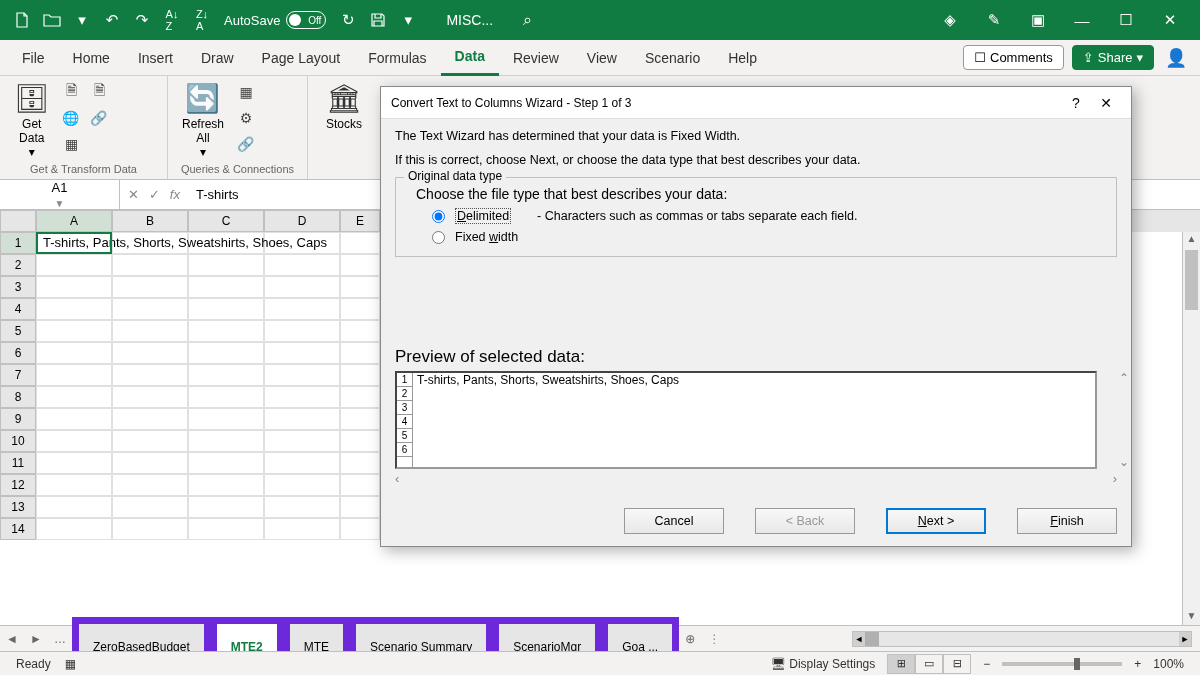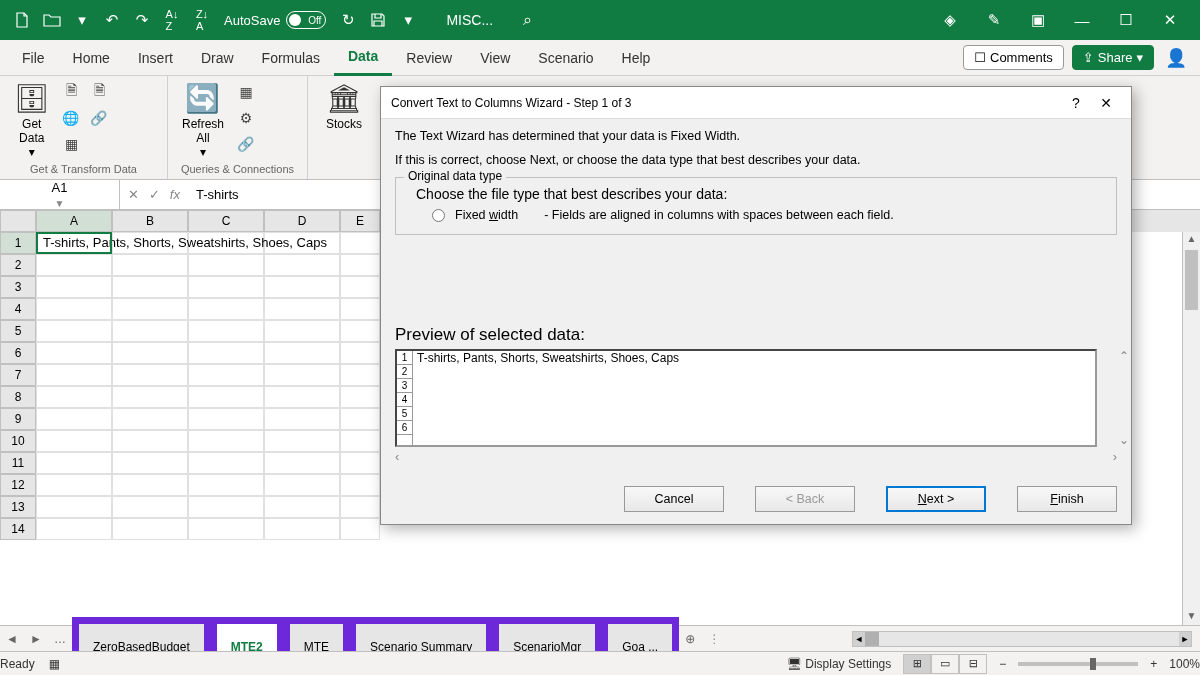--- a/index.html
+++ b/index.html
@@ -63,21 +63,21 @@
 .sheet-tabs .navbtn { width: 24px; text-align: center; color: #666; cursor: pointer; }
 .sheet-tab { padding: 16px 14px; border: 7px solid #6d28d9; background: #e6e6e6; cursor: pointer; margin-right: -1px; margin-top: 16px; }
 .sheet-tab.active { background: #fff; border-bottom: 2px solid #107c41; font-weight: 600; color: #107c41; }
 .hscroll { margin-left: 8px; flex: 0 0 340px; height: 16px; background: #e6e6e6; border: 1px solid #c0c0c0; margin-right: 8px; position: relative; margin-left: auto; }
 .hscroll .thumb { position: absolute; left: 12px; top: 0; bottom: 0; width: 14px; background: #b0b0b0; }
 .hscroll .arr { position: absolute; top: 0; bottom: 0; width: 12px; background: #d0d0d0; font-size: 9px; text-align: center; line-height: 14px; }
 .hscroll .arr.l { left: 0; }
 .hscroll .arr.r { right: 0; }
 
 
-.status-bar { position: absolute; bottom: 0; left: 0; right: 0; height: 24px; background: #f3f2f1; display: flex; align-items: center; font-size: 12px; color: #333; padding: 0 0; border-top: 1px solid #c0c0c0; }
+.status-bar { position: absolute; bottom: 0; left: 0; right: 0; height: 24px; background: #f3f2f1; display: flex; align-items: center; font-size: 12px; color: #333; padding: 0 16px; border-top: 1px solid #c0c0c0; }
 .status-bar .right { margin-left: auto; display: flex; align-items: center; gap: 12px; }
 .view-btns { display: flex; gap: 0; }
 .view-btn { width: 28px; height: 20px; border: 1px solid #c0c0c0; display: flex; align-items: center; justify-content: center; font-size: 11px; }
 .view-btn.active { background: #d0d0d0; }
 .zoom-slider { width: 120px; height: 4px; background: #c0c0c0; position: relative; }
 .zoom-slider .thumb { position: absolute; left: 60%; top: -4px; width: 6px; height: 12px; background: #666; }
 
 
 .dialog { position: absolute; top: 86px; left: 380px; width: 752px; background: #f0f0f0; border: 1px solid #888; box-shadow: 4px 4px 14px rgba(0,0,0,0.3); font-size: 13px; }
 .dialog-title { height: 32px; display: flex; align-items: center; padding: 0 10px; background: #fff; border-bottom: 1px solid #ddd; }
@@ -159,20 +159,21 @@
     <div class="qat-btn">☐</div>
     <div class="qat-btn">✕</div>
   </div>
 </div>
 
 <div class="ribbon-tabs">
   <div class="tab">File</div>
   <div class="tab">Home</div>
   <div class="tab">Insert</div>
   <div class="tab">Draw</div>
+  <div class="tab">Page Layout</div>
   <div class="tab">Formulas</div>
   <div class="tab active">Data</div>
   <div class="tab">Review</div>
   <div class="tab">View</div>
   <div class="tab">Scenario</div>
   <div class="tab">Help</div>
   <div class="rightbtns">
     <div class="btn-outline">☐ <span>Comments</span></div>
     <div class="btn-outline share">⇪ <span>Share</span> ▾</div>
     <div class="user-icon">👤</div>
@@ -413,23 +414,27 @@
     <span class="help">?</span>
     <span class="close">✕</span>
   </div>
   <div class="dialog-body">
     <p>The Text Wizard has determined that your data is Fixed Width.</p>
     <p>If this is correct, choose Next, or choose the data type that best describes your data.</p>
     <div class="fieldset">
       <div class="legend">Original data type</div>
       <div style="font-size:14px;margin-bottom:4px;margin-left:8px">Choose the file type that best describes your data:</div>
       <div class="radio-row" style="margin-left:24px">
+        <input type="radio" checked="" style="">
+        <span class="dotted"><span class="u">D</span>elimited</span>
+        <span class="desc">- Characters such as commas or tabs separate each field.</span>
+      </div>
+      <div class="radio-row" style="margin-left:24px">
         <input type="radio" style="">
         <span>Fixed <span class="u">w</span>idth</span>
-        <span class="desc">- Fields are aligned in columns with spaces between each field.</span>
       </div>
     </div>
     <div style="height:70px"></div>
     <div class="preview-label">Preview of selected data:</div>
     <div style="position:relative;padding-right:20px">
       <div class="preview-box">
         <div class="preview-rownums">
           <div>1</div>
             <div>2</div>
             <div>3</div>

